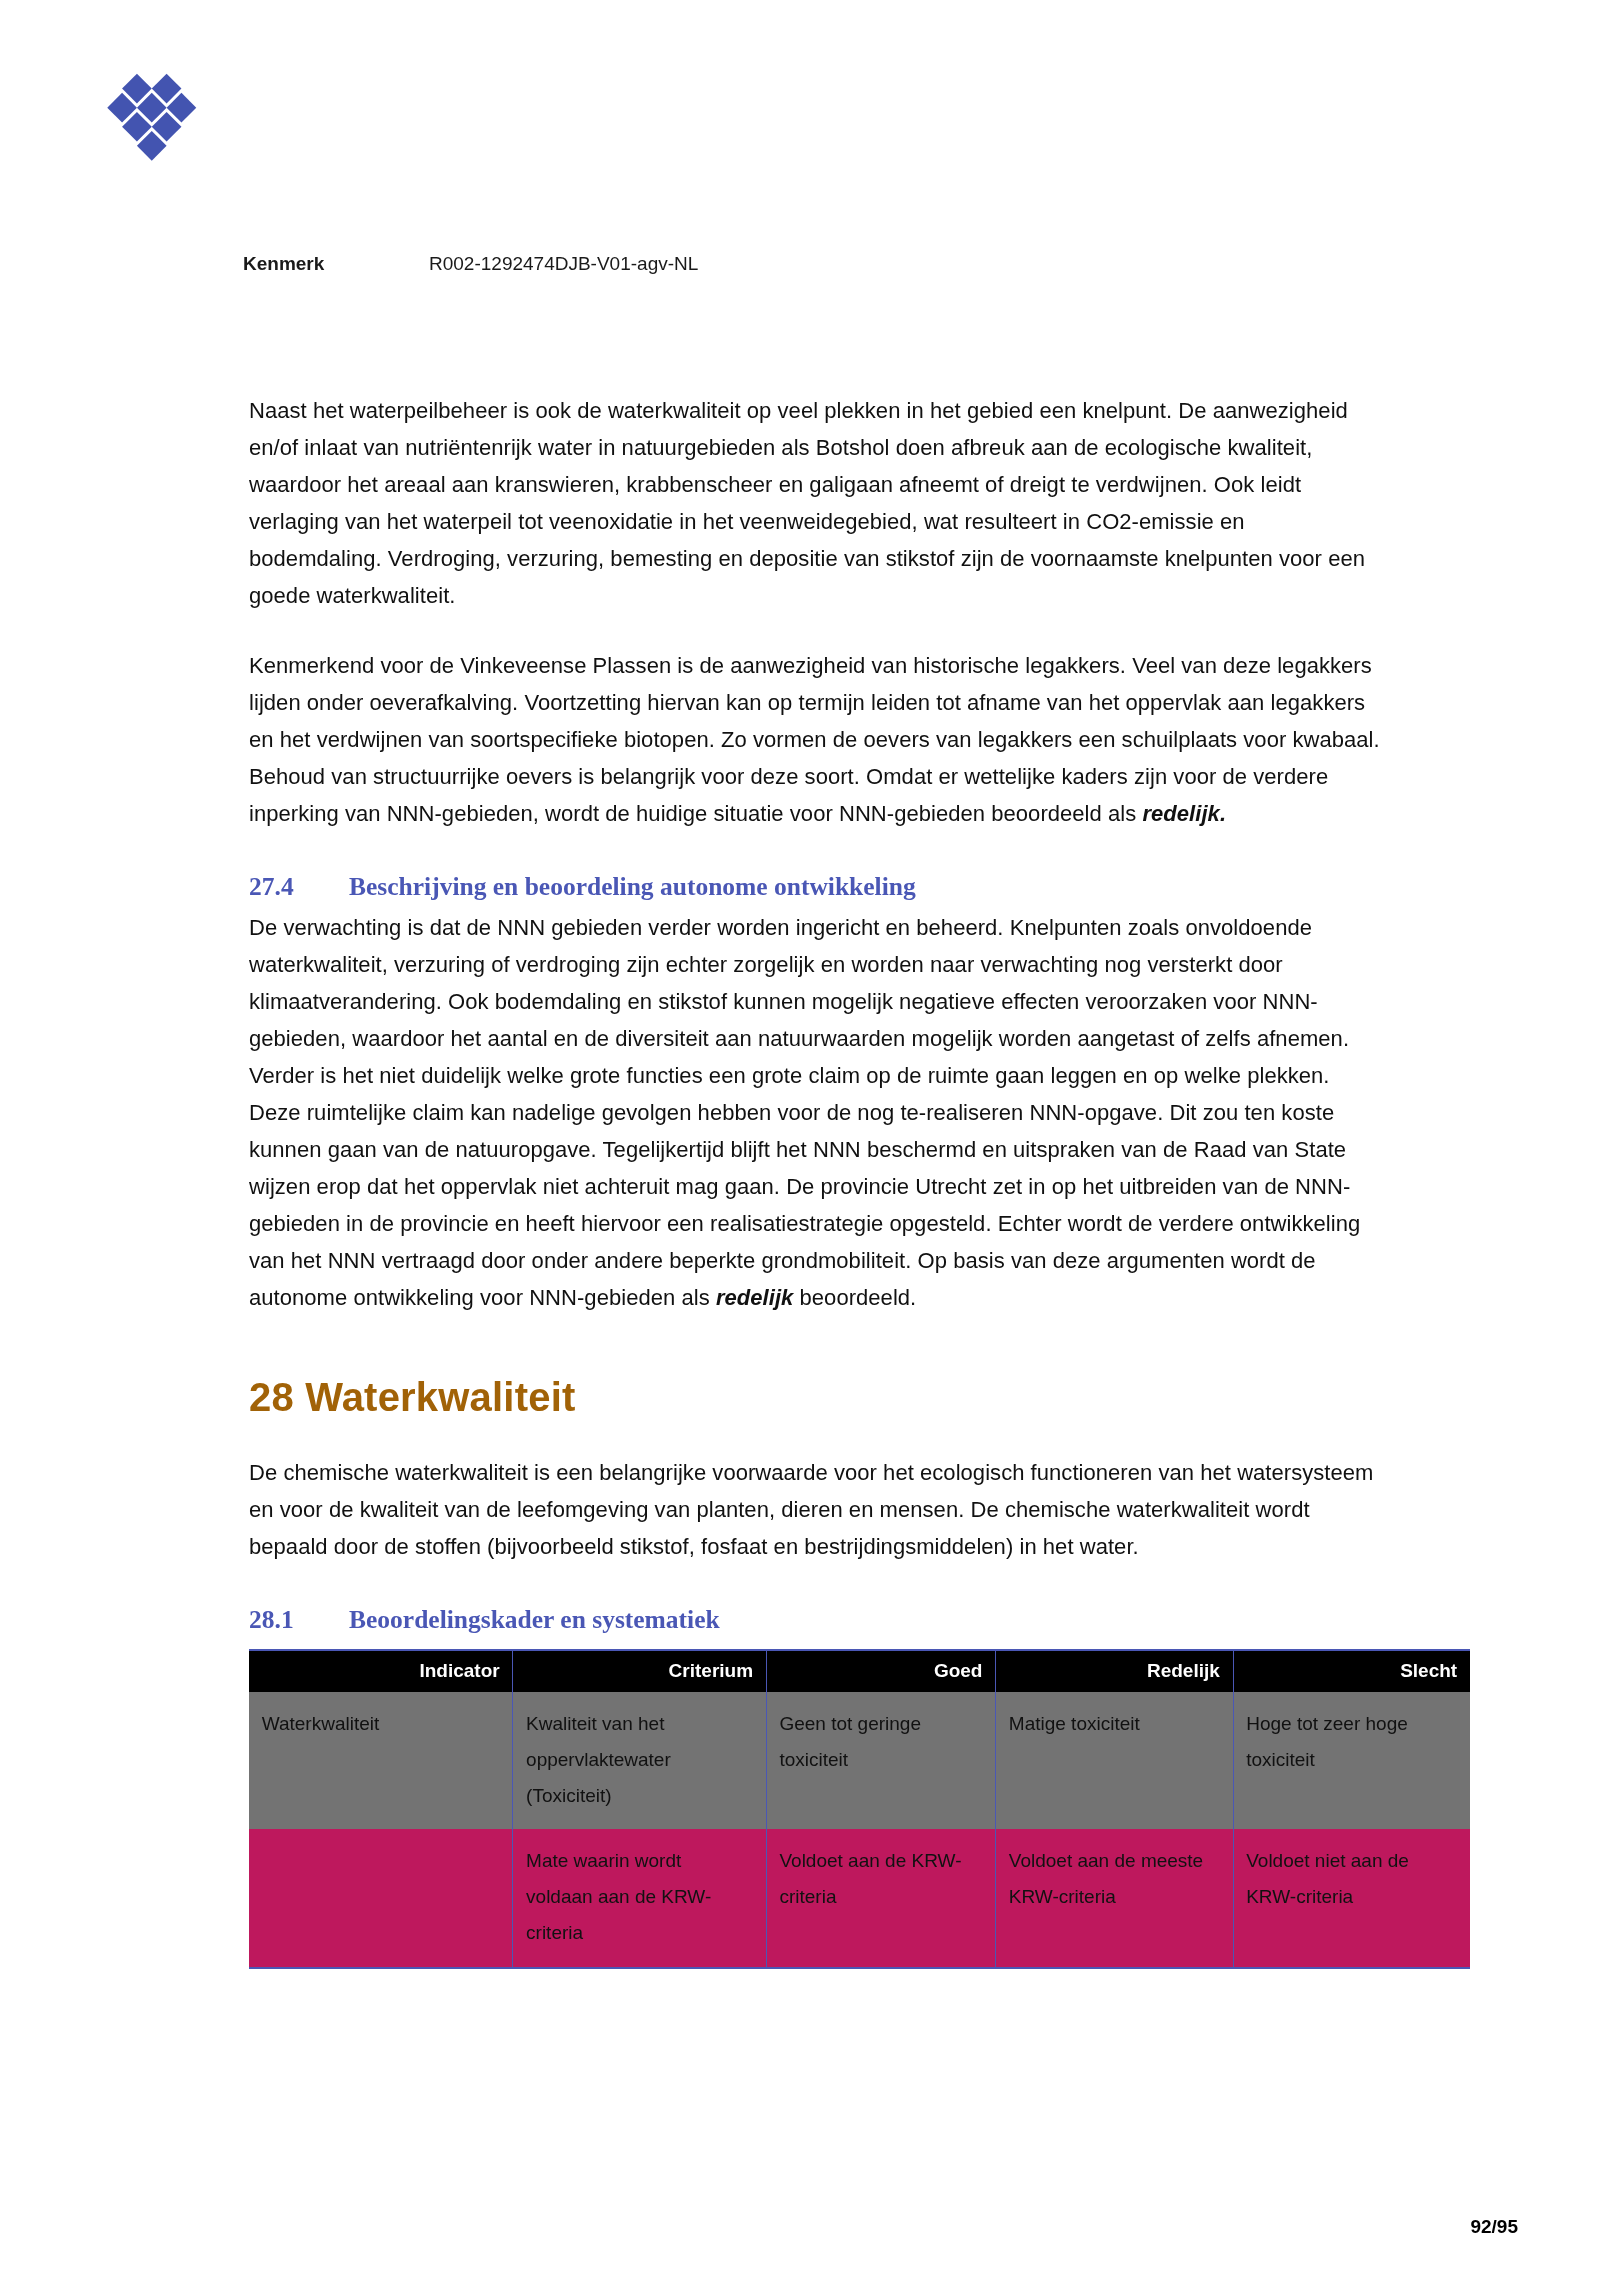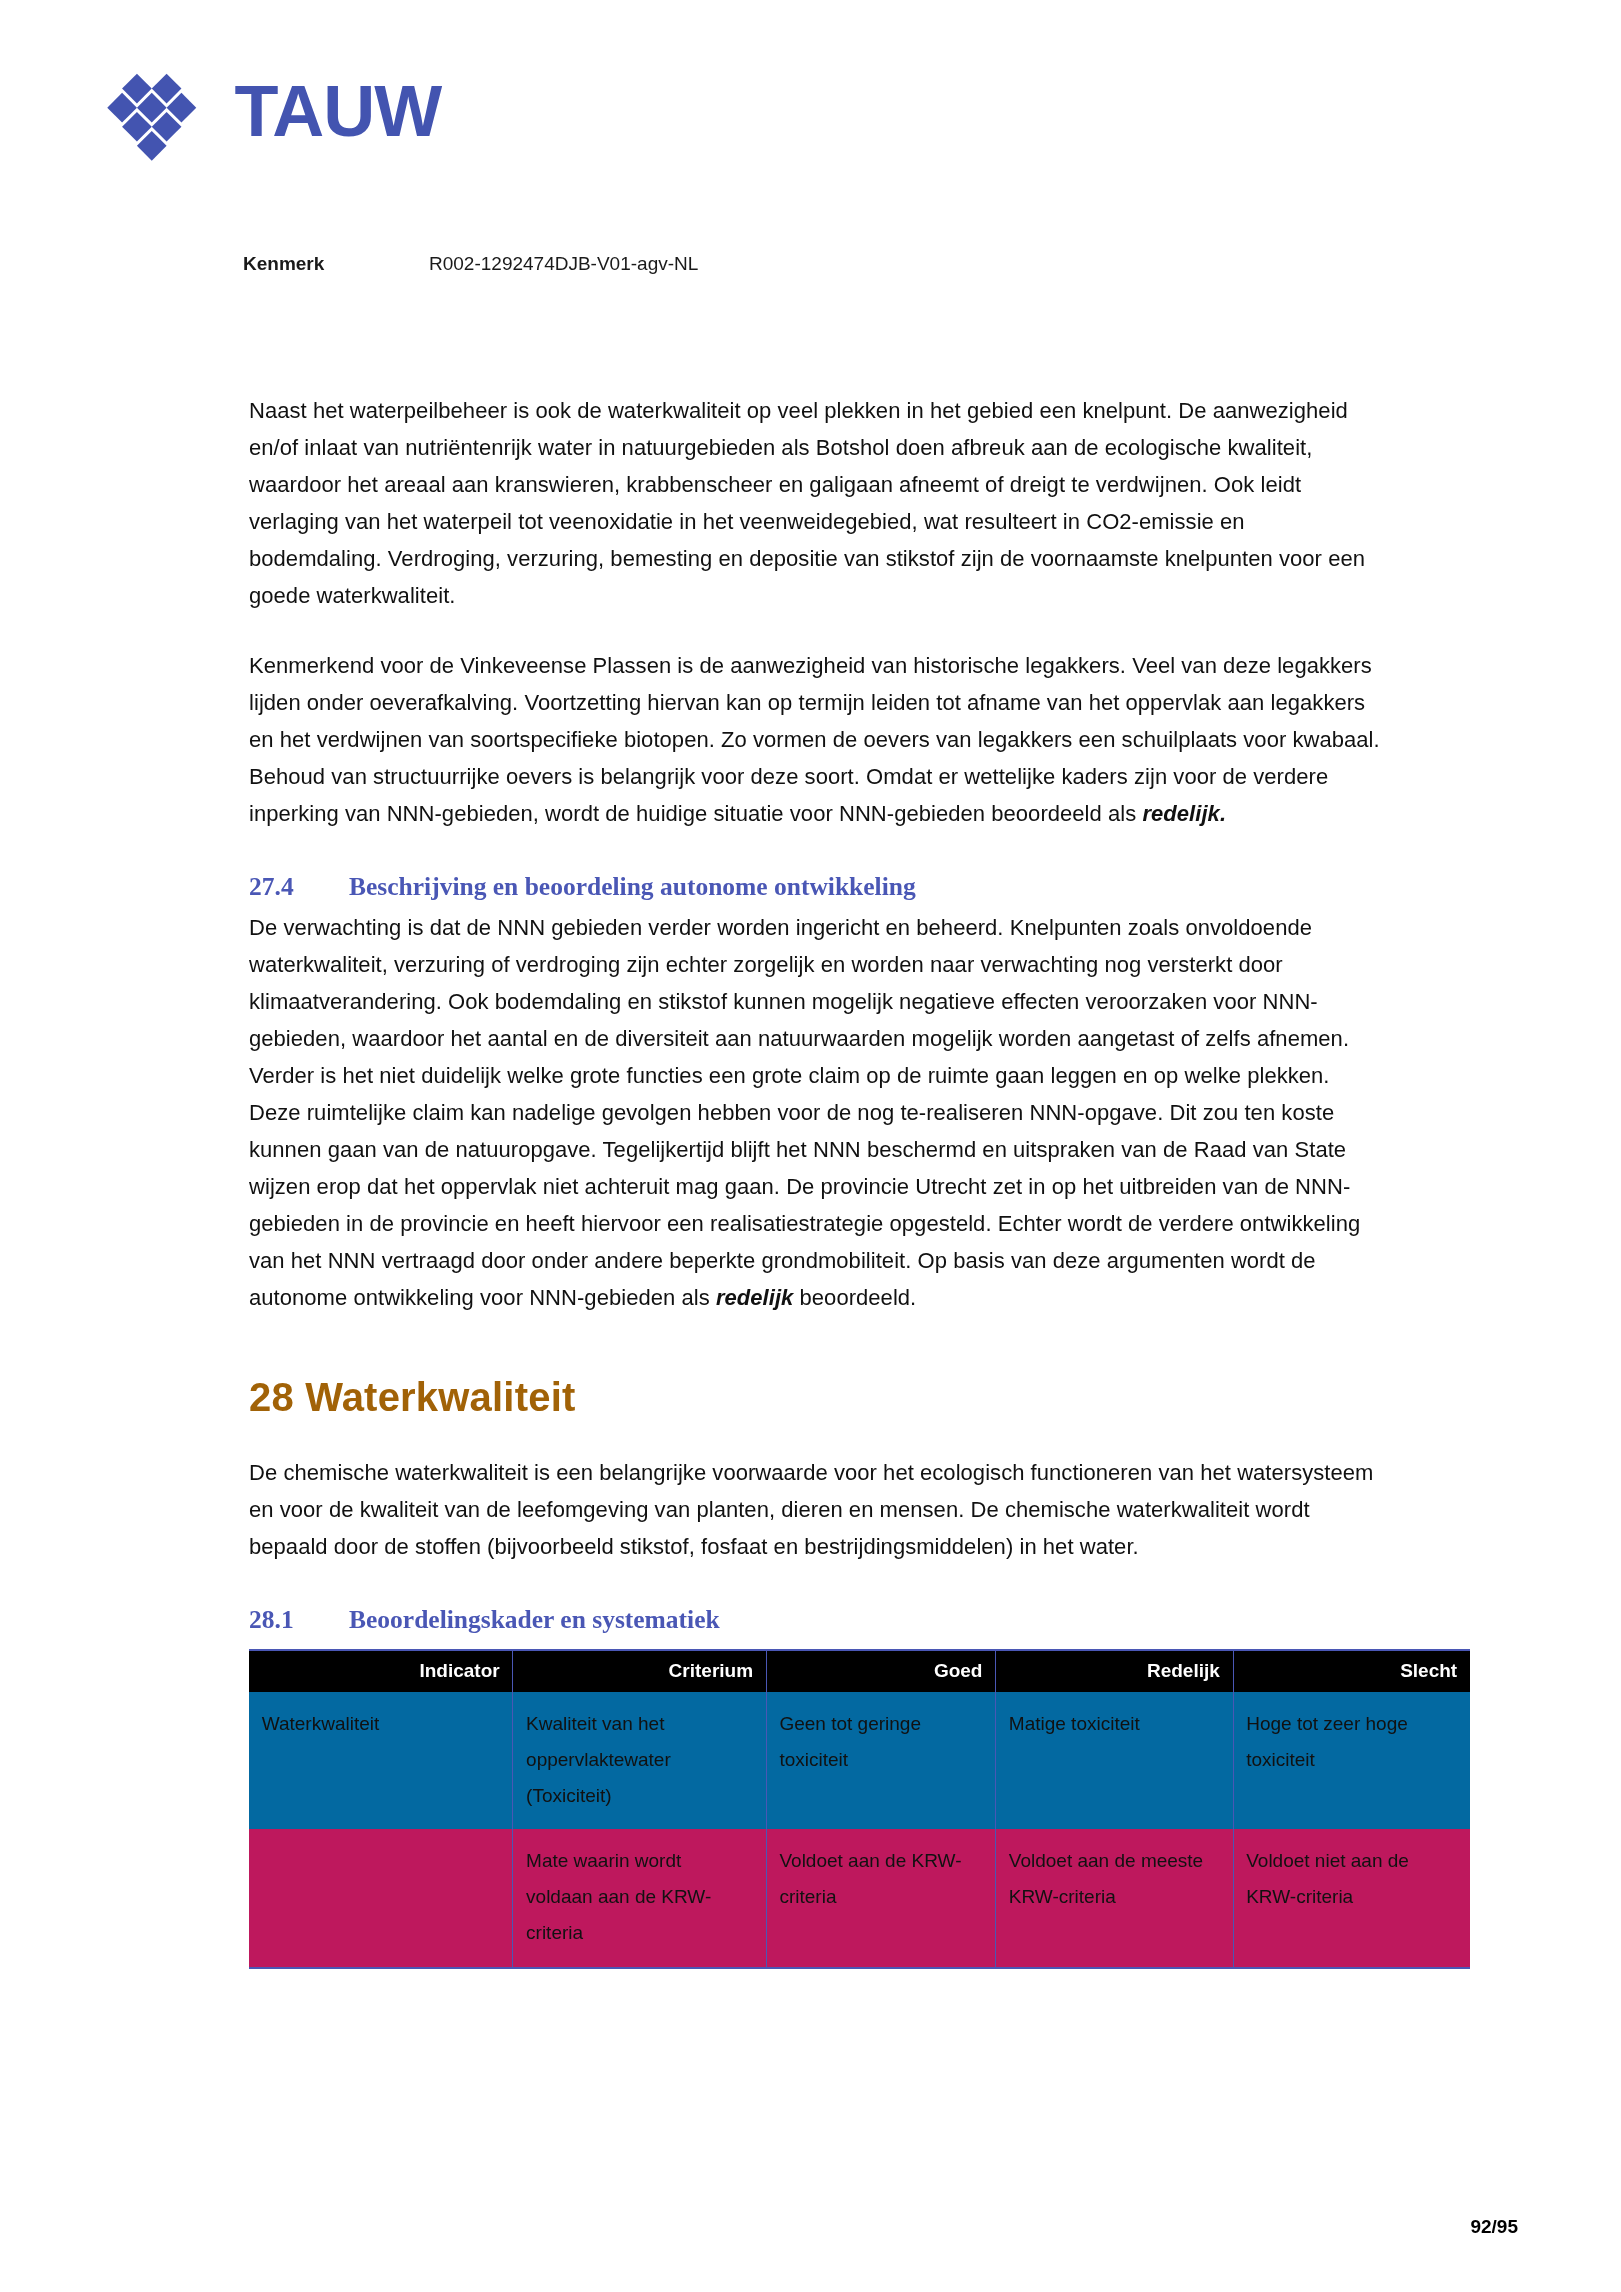--- a/index.html
+++ b/index.html
@@ -122,21 +122,21 @@
     padding: 8.8px 12.7px 9.8px 12.7px;
     border-right: 1px solid #4a57b5;
   }
   table.criteria-table tbody td {
     font-size: 19px;
     line-height: 36px;
     color: #111111;
     vertical-align: top;
     padding: 13.7px 12.7px 15.7px 12.7px;
     border-right: 1px solid #4a57b5;
-    background: #0369a1;
+    background: #737373;
   }
   table.criteria-table tbody tr.alt td {
     background: #be185d;
   }
   table.criteria-table tbody td.first-col {
     border-right: 1px solid #4a57b5;
   }
   table.criteria-table tbody td:last-child,
   table.criteria-table thead th:last-child {
     border-right: none;
@@ -175,21 +175,20 @@
 
         <path d="M18 62 L32 48 L46 62 L32 76 Z"></path>
         <path d="M46 62 L60 48 L74 62 L60 76 Z"></path>
 
         <path d="M32 80 L46 66 L60 80 L46 94 Z"></path>
       </g>
       <g fill="#ffffff">
         <path d="M32 24 L39 17 L46 24 L39 31 Z" opacity="0.0"></path>
       </g>
     </svg>
-    <div class="logo-word">TAUW</div>
   </div>
 
   <div class="kenmerk-row">
     <span class="kenmerk-label">Kenmerk</span>
     <span class="kenmerk-value">R002-1292474DJB-V01-agv-NL</span>
   </div>
 
   <div class="content">
 
     <p class="body-text">Naast het waterpeilbeheer is ook de waterkwaliteit op veel plekken in het gebied een knelpunt. De aanwezigheid en/of inlaat van nutriëntenrijk water in natuurgebieden als Botshol doen afbreuk aan de ecologische kwaliteit, waardoor het areaal aan kranswieren, krabbenscheer en galigaan afneemt of dreigt te verdwijnen. Ook leidt verlaging van het waterpeil tot veenoxidatie in het veenweidegebied, wat resulteert in CO2-emissie en bodemdaling. Verdroging, verzuring, bemesting en depositie van stikstof zijn de voornaamste knelpunten voor een goede waterkwaliteit.</p>

